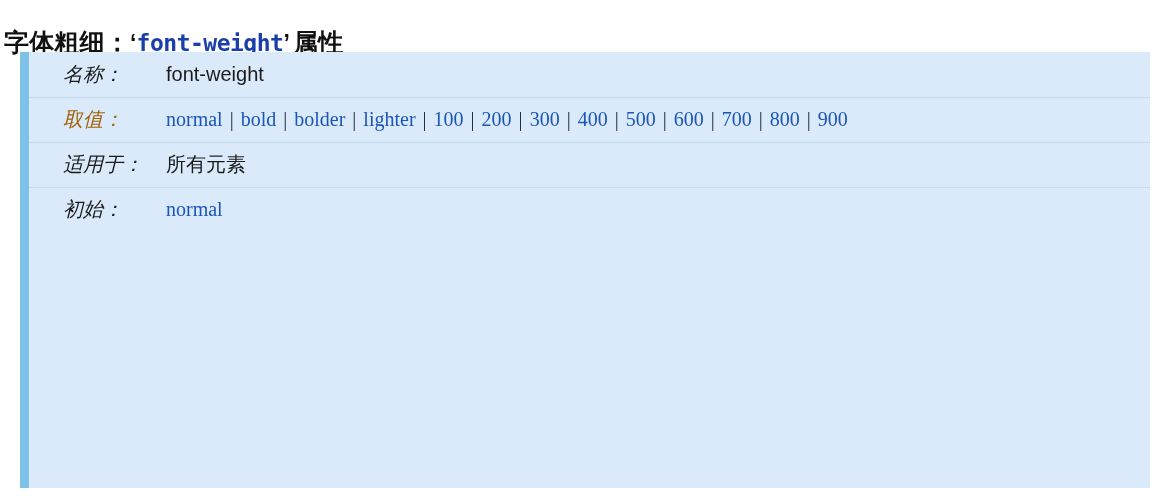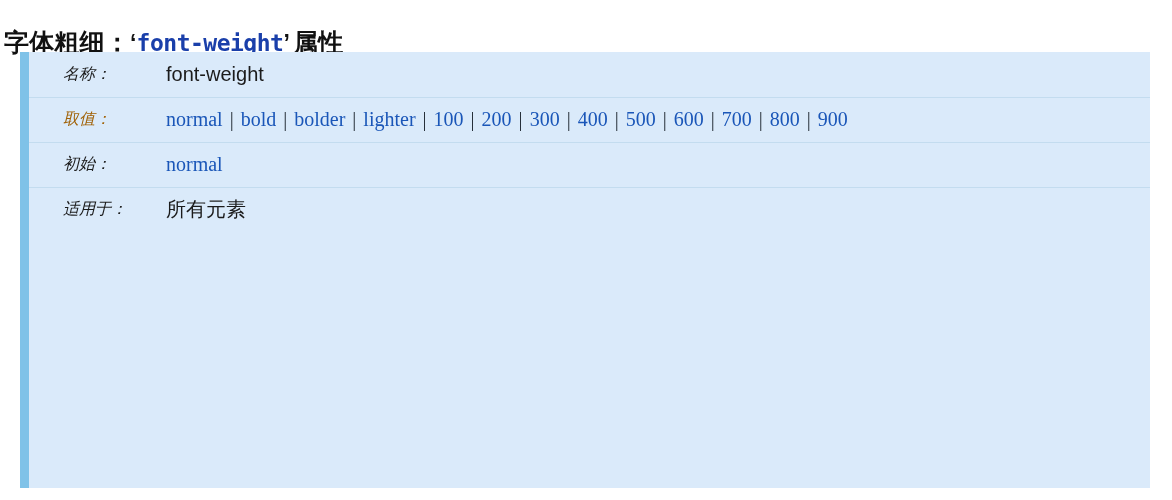--- a/index.html
+++ b/index.html
@@ -69,21 +69,21 @@
     height: 45px;
   }
   .def-table tr + tr .cell-label,
   .def-table tr + tr .cell-value {
     border-top: 1px solid #c3dcef;
   }
 
   .cell-label {
     width: 115px;
     padding: 0 0 0 34px;
-    font-size: 16px;
+    font-size: 20px;
     font-style: italic;
     color: #1b1b1b;
     white-space: nowrap;
     vertical-align: middle;
     box-sizing: border-box;
   }
   .cell-label.accent {
     color: #a16207;
   }
 
@@ -118,24 +118,24 @@
       <tbody id="def-body">
           <tr>
             <td class="cell-label">名称：</td>
             <td class="cell-value">font-weight</td>
           </tr>
           <tr>
             <td class="cell-label accent">取值：</td>
             <td class="cell-value blue"><span>normal</span><span class="sep">|</span><span>bold</span><span class="sep">|</span><span>bolder</span><span class="sep">|</span><span>lighter</span><span class="sep">|</span><span>100</span><span class="sep">|</span><span>200</span><span class="sep">|</span><span>300</span><span class="sep">|</span><span>400</span><span class="sep">|</span><span>500</span><span class="sep">|</span><span>600</span><span class="sep">|</span><span>700</span><span class="sep">|</span><span>800</span><span class="sep">|</span><span>900</span></td>
           </tr>
           <tr>
+            <td class="cell-label">适用于：</td>
+            <td class="cell-value">所有元素</td>
+          </tr>
+          <tr>
             <td class="cell-label">初始：</td>
             <td class="cell-value blue">normal</td>
-          </tr>
-          <tr>
-            <td class="cell-label">适用于：</td>
-            <td class="cell-value">所有元素</td>
           </tr>
         </tbody>
     </table>
   </section>
 
 </div>
 
 </body></html>

